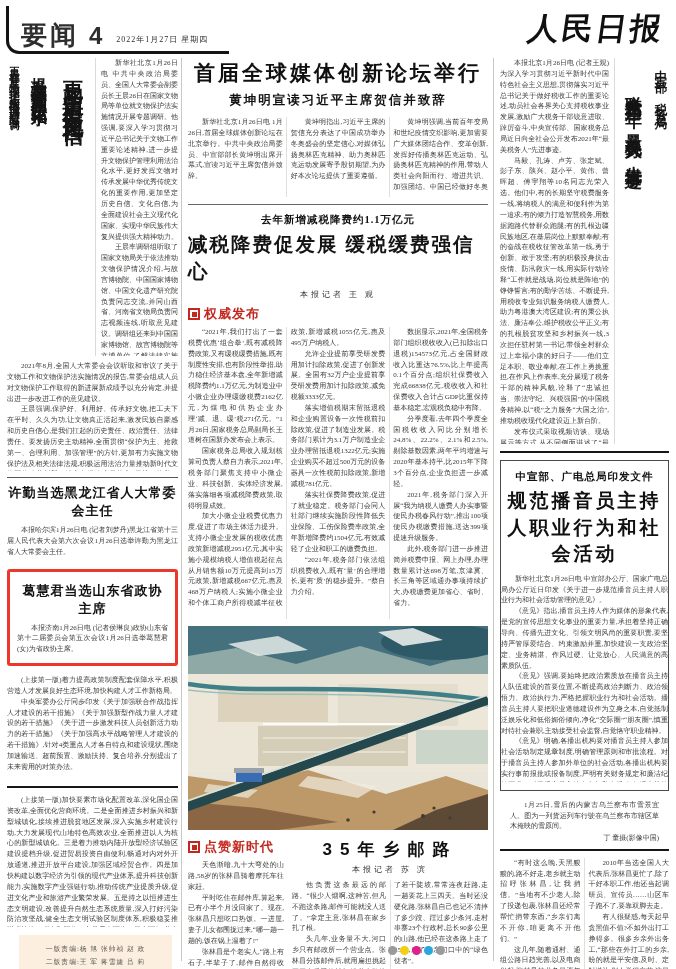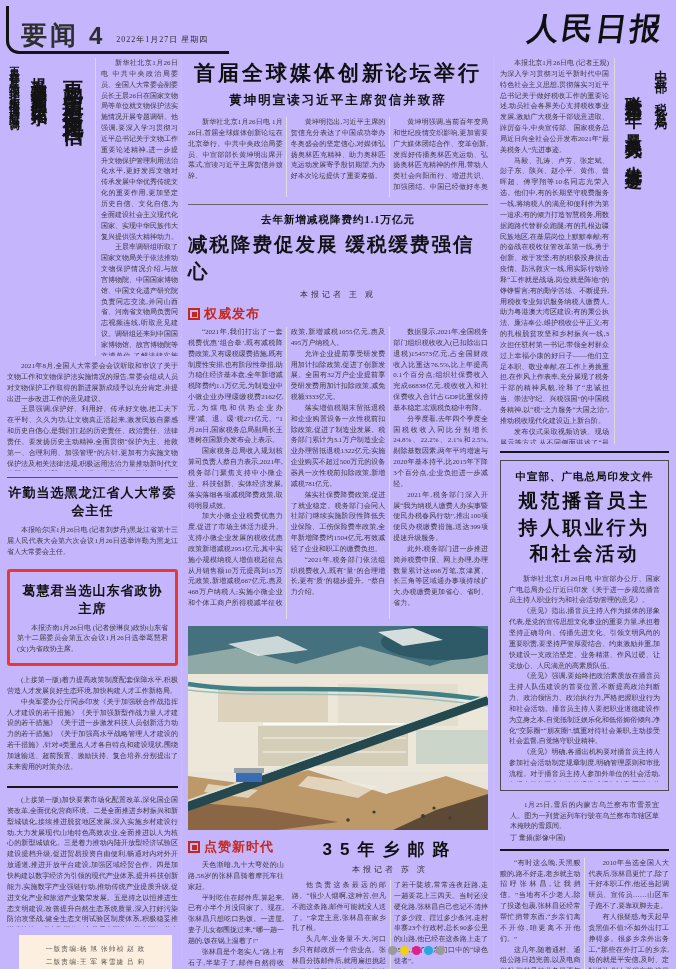--- a/index.html
+++ b/index.html
@@ -1,16 +1,16 @@
 <!DOCTYPE html>
 <html><head>
 <meta charset="utf-8">
 <style>
   html,body{margin:0;padding:0;background:#e8e8e8}
-  .page{position:relative;width:676px;height:969px;background:#c4b5fd;margin:0 auto;
+  .page{position:relative;width:676px;height:969px;background:#ffffff;margin:0 auto;
         font-family:"Liberation Serif","DejaVu Serif",serif;color:#2e2e2e;overflow:hidden}
   
   .hdr{position:absolute;top:0;left:0;right:0;height:54px}
   .bracket{position:absolute;left:6px;top:6px;width:208px;height:42px;
            border-left:3.5px solid #141414;border-bottom:3.5px solid #141414;
            border-bottom-left-radius:13px;display:flex;align-items:flex-end;padding:0 0 3px 12px}
   .sec{font-size:26px;font-weight:900;letter-spacing:3px;line-height:1;font-family:"Liberation Sans",sans-serif}
   .pnum{font-size:24px;font-weight:700;line-height:1;margin-left:10px;font-family:"Liberation Sans",sans-serif}
   .hdate{font-size:8px;color:#2c2c2c;margin-left:14px;padding-bottom:3px;letter-spacing:1px}
   .logo{position:absolute;right:12px;top:8px;font-size:31px;font-weight:900;letter-spacing:3px;
@@ -64,26 +64,26 @@
   .br-left .bt{height:130px}
   .br-right{flex:1}
   .mail-title{font-size:17px;font-weight:900;letter-spacing:8px;text-align:center;margin:1px 0 3px;
               font-family:"Liberation Sans",sans-serif;color:#101010}
   .br-right .bt{height:116px}
   
   .ms{display:flex;height:386px;gap:7px}
   .ms-body{width:116px;height:100%;border-right:1px solid #dddcd4;padding-right:5px}
   .ms-title{font-size:17px;letter-spacing:2px;font-weight:900;padding-top:24px}
   .ms-kicker{font-size:12.5px;letter-spacing:5px;font-weight:700;height:168px;padding-top:2px}
-  .bc{border:1.2px solid #4a4a4a;padding:9px 8px 8px;margin-top:3px}
+  .bc{border:1.2px solid #4a4a4a;padding:9px 0 8px;margin-top:3px}
   .bc-title{font-size:19px;font-weight:900;text-align:center;letter-spacing:3px;line-height:1.4;
             margin:0 0 6px;font-family:"Liberation Sans",sans-serif;color:#101010}
   .bc .bt{height:208px}
   .caption{margin:9px 10px 0;height:42px}
-  .credit-line{text-align:left;text-indent:0 !important;margin-top:1px !important}
+  .credit-line{text-align:right;text-indent:0 !important;margin-top:1px !important}
   .mr-cont{height:146px;margin-top:1px}
 </style>
 </head>
 <body>
 
 <div class="page">
 
   <div class="hdr">
     <div class="bracket">
       <span class="sec">要闻</span>

